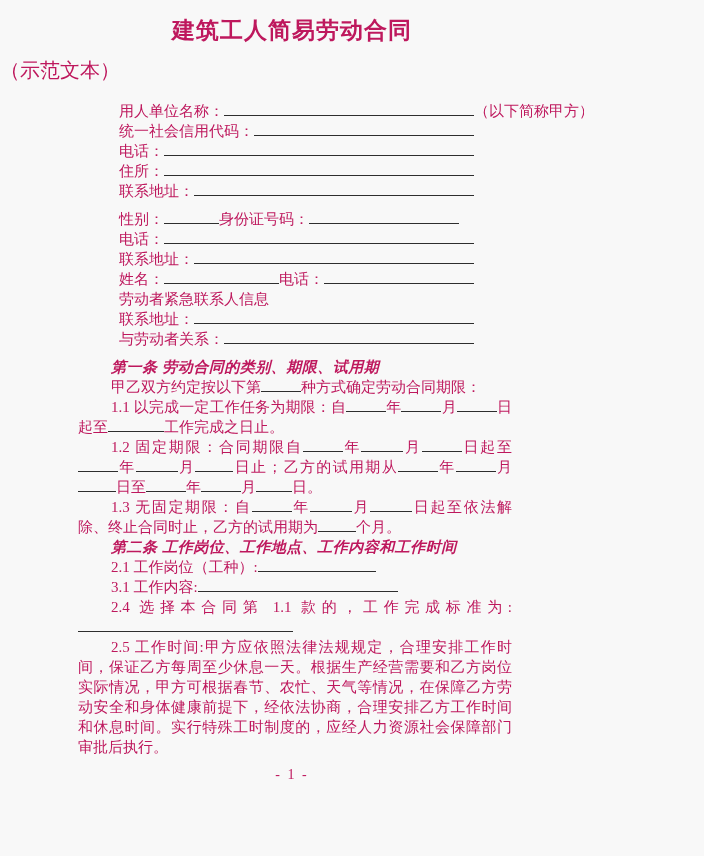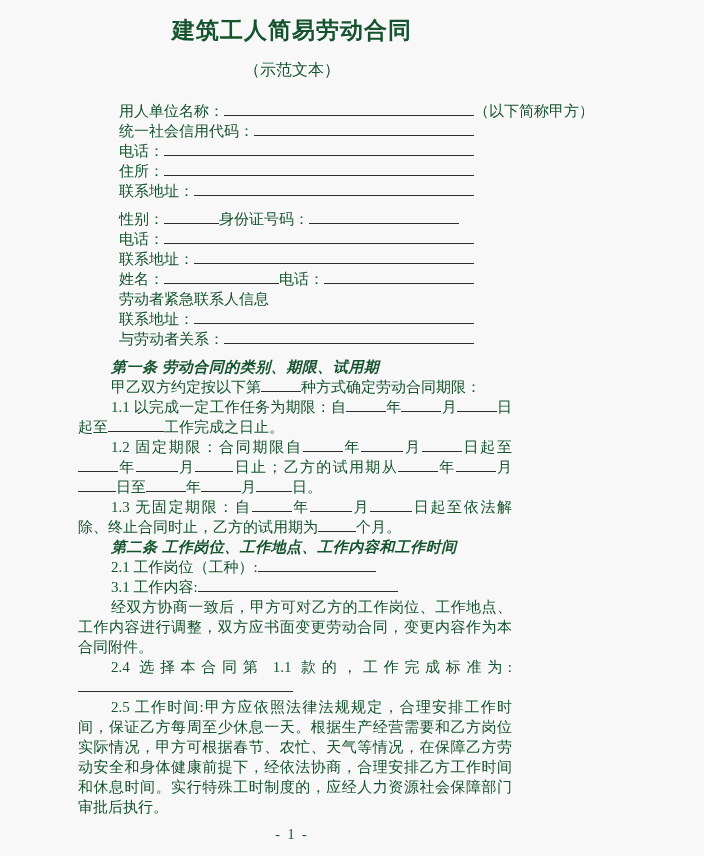--- a/index.html
+++ b/index.html
@@ -5,37 +5,37 @@
   html, body {
     margin: 0;
     padding: 0;
     background: #f8f8f8;
   }
   .page {
     position: relative;
     width: 584px;
     height: 856px;
     background: #f8f8f8;
-    color: #14532d;
+    color: #be185d;
     font-family: "Liberation Serif", "DejaVu Serif", serif;
     overflow: hidden;
     box-sizing: border-box;
   }
   .title {
     margin: 16px 0 0 0;
     text-align: center;
     font-size: 23px;
     line-height: 30px;
     font-weight: 700;
     letter-spacing: 1px;
   }
   .subtitle {
     margin-top: 13px;
-    text-align: center;
-    font-size: 16px;
+    text-align: left;
+    font-size: 20px;
     line-height: 22px;
   }
   .doc-body {
     margin: 20px 72px 0 78px;
     font-size: 15px;
     line-height: 20px;
   }
   .para {
     margin: 0;
     text-align: justify;
@@ -92,18 +92,17 @@
         <div class="field-line"><span>与劳动者关系：</span><span class="blank" style="width: 250px;"></span></div>
       </div>
       <div class="heading"><span>第一条 劳动合同的类别、期限、试用期</span></div>
       <div class="para"><span>甲乙双方约定按以下第</span><span class="blank" style="width: 40px;"></span><span>种方式确定劳动合同期限：</span></div>
       <div class="para"><span>1.1 以完成一定工作任务为期限：自</span><span class="blank" style="width: 40px;"></span><span>年</span><span class="blank" style="width: 40px;"></span><span>月</span><span class="blank" style="width: 40px;"></span><span>日起至</span><span class="blank" style="width: 56px;"></span><span>工作完成之日止。</span></div>
       <div class="para"><span>1.2 固定期限：合同期限自</span><span class="blank" style="width: 40px;"></span><span>年</span><span class="blank" style="width: 42px;"></span><span>月</span><span class="blank" style="width: 40px;"></span><span>日起至</span><span class="blank" style="width: 40px;"></span><span>年</span><span class="blank" style="width: 42px;"></span><span>月</span><span class="blank" style="width: 38px;"></span><span>日止；乙方的试用期从</span><span class="blank" style="width: 40px;"></span><span>年</span><span class="blank" style="width: 40px;"></span><span>月</span><span class="blank" style="width: 38px;"></span><span>日至</span><span class="blank" style="width: 40px;"></span><span>年</span><span class="blank" style="width: 40px;"></span><span>月</span><span class="blank" style="width: 36px;"></span><span>日。</span></div>
       <div class="para"><span>1.3 无固定期限：自</span><span class="blank" style="width: 40px;"></span><span>年</span><span class="blank" style="width: 42px;"></span><span>月</span><span class="blank" style="width: 42px;"></span><span>日起至依法解除、终止合同时止，乙方的试用期为</span><span class="blank" style="width: 38px;"></span><span>个月。</span></div>
       <div class="heading"><span>第二条 工作岗位、工作地点、工作内容和工作时间</span></div>
       <div class="para"><span>2.1 工作岗位（工种）:</span><span class="blank" style="width: 118px;"></span></div>
       <div class="para"><span>3.1 工作内容:</span><span class="blank" style="width: 200px;"></span></div>
-      <div class="para"><span>经双方协商一致后，甲方可对乙方的工作岗位、工作地点、工作内容进行调整，双方应书面变更劳动合同，变更内容作为本合同附件。</span></div>
       <div class="para"><span>2.4 选择本合同第 1.1 款的，工作完成标准为:</span><span class="blank" style="width: 215px;"></span></div>
       <div class="para"><span>2.5 工作时间:甲方应依照法律法规规定，合理安排工作时间，保证乙方每周至少休息一天。根据生产经营需要和乙方岗位实际情况，甲方可根据春节、农忙、天气等情况，在保障乙方劳动安全和身体健康前提下，经依法协商，合理安排乙方工作时间和休息时间。实行特殊工时制度的，应经人力资源社会保障部门审批后执行。</span></div>
     </div>
   <div class="footer">- 1 -</div>
 </div>
 
 </body></html>

